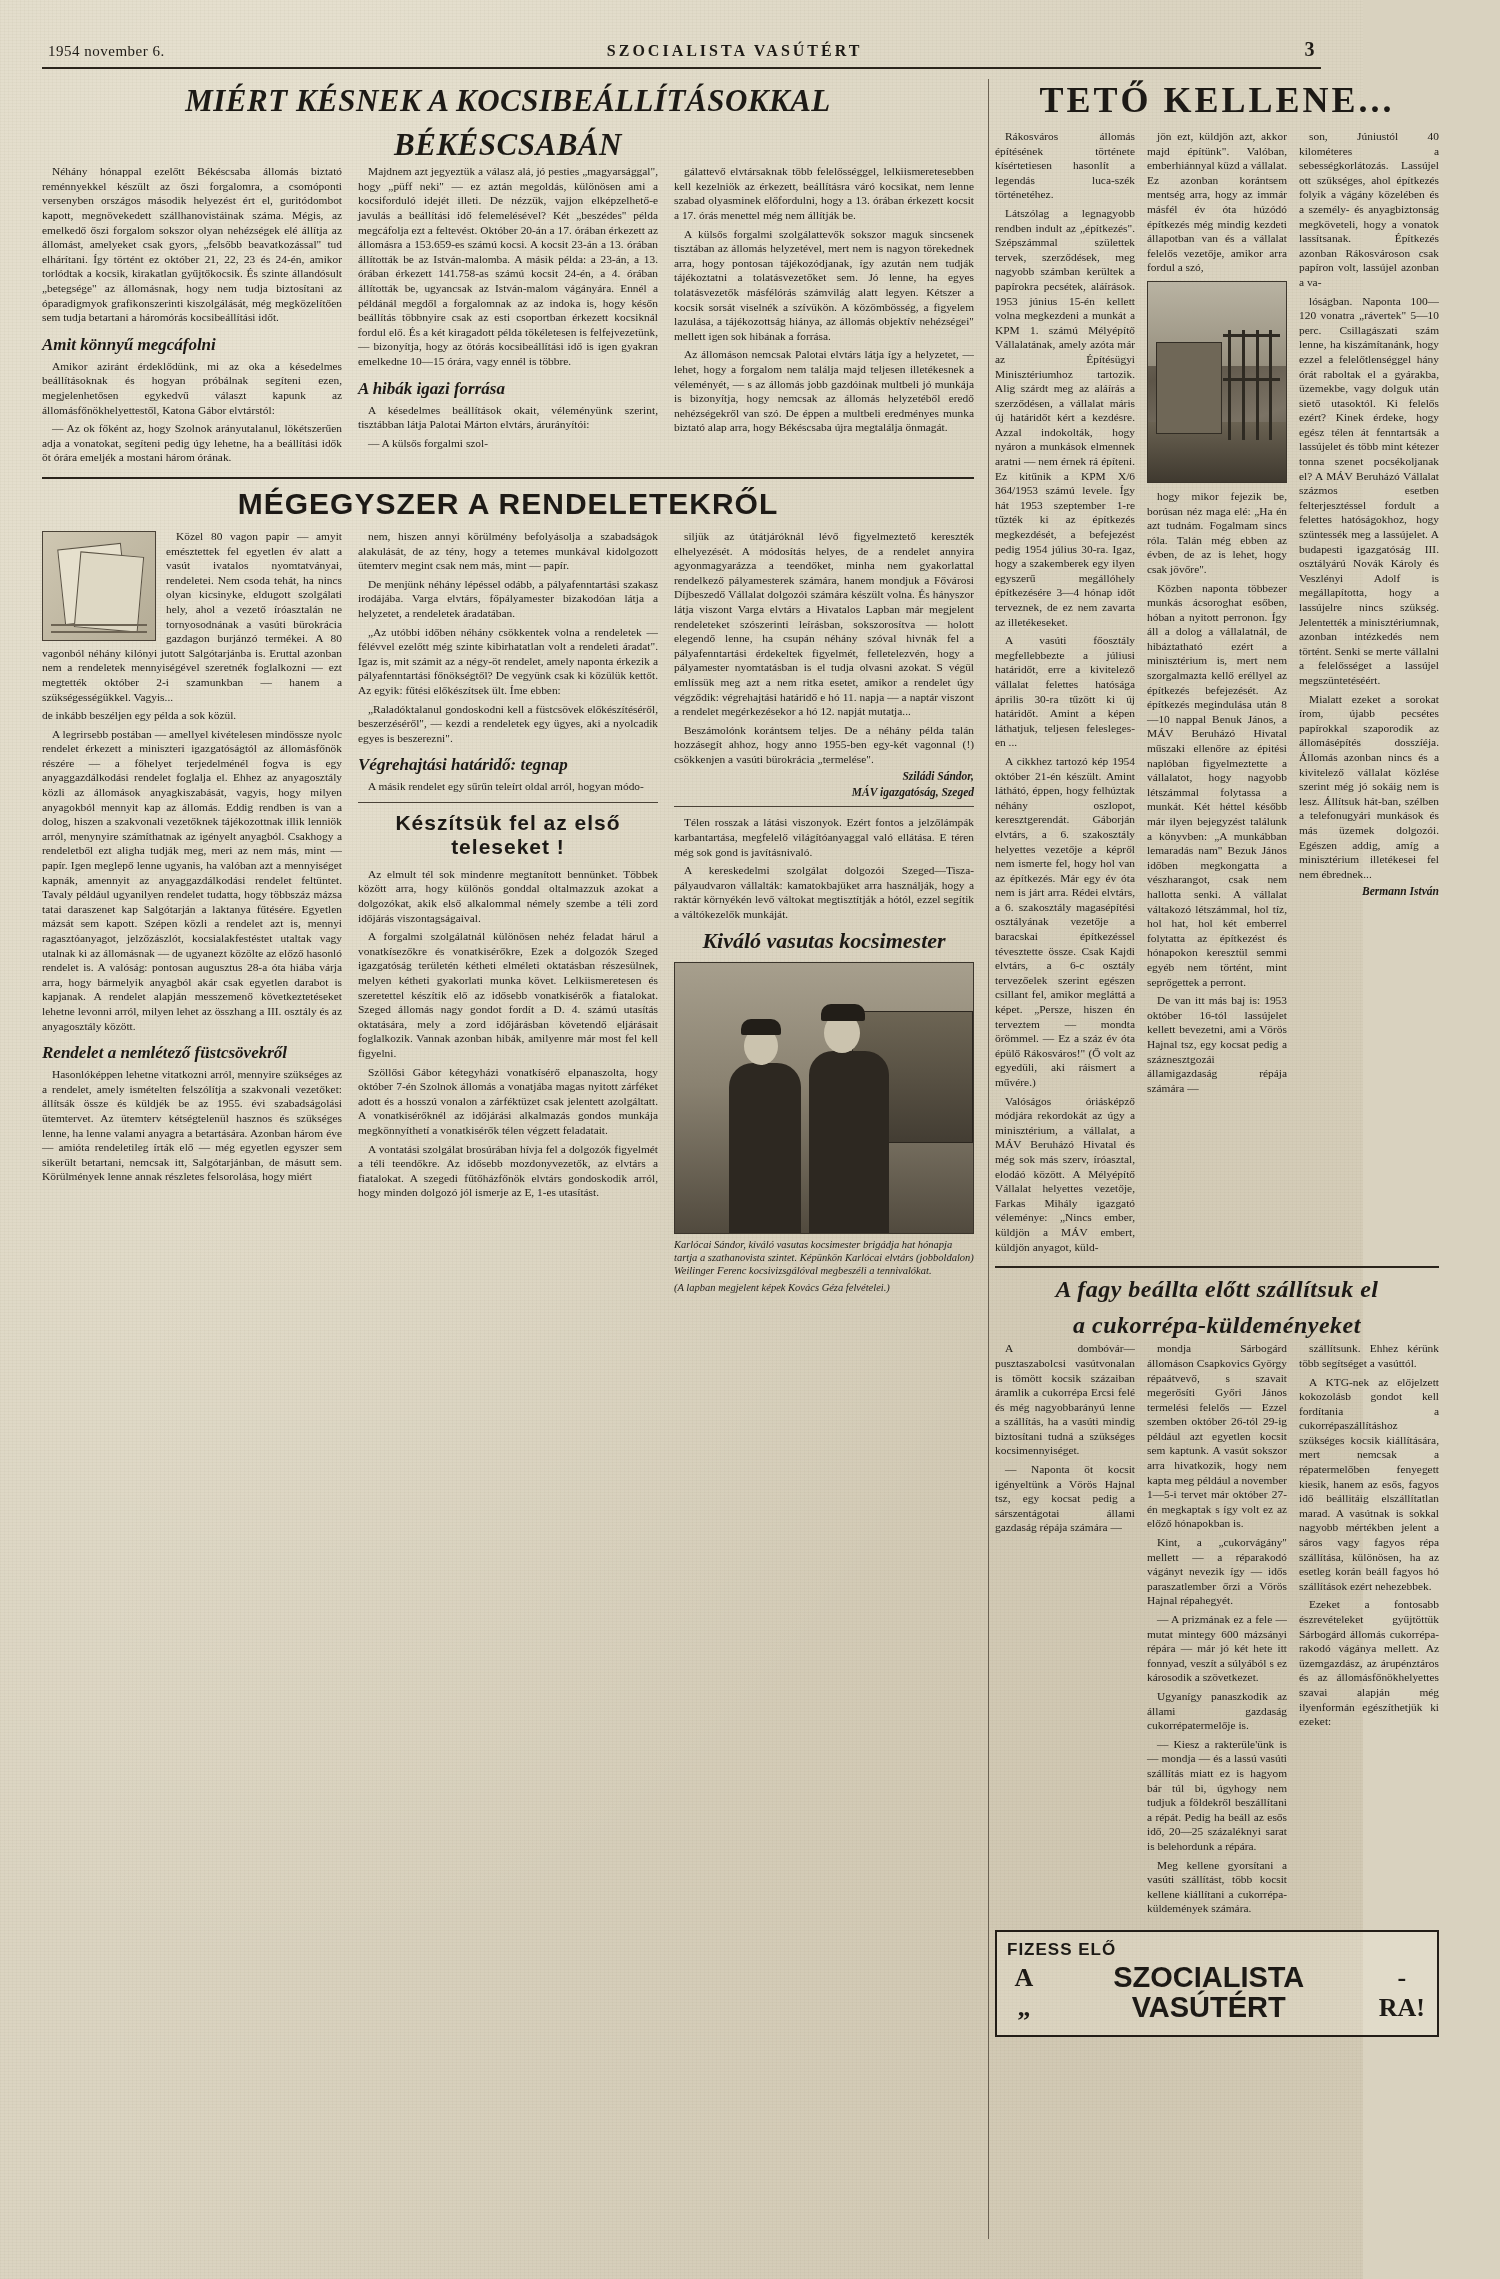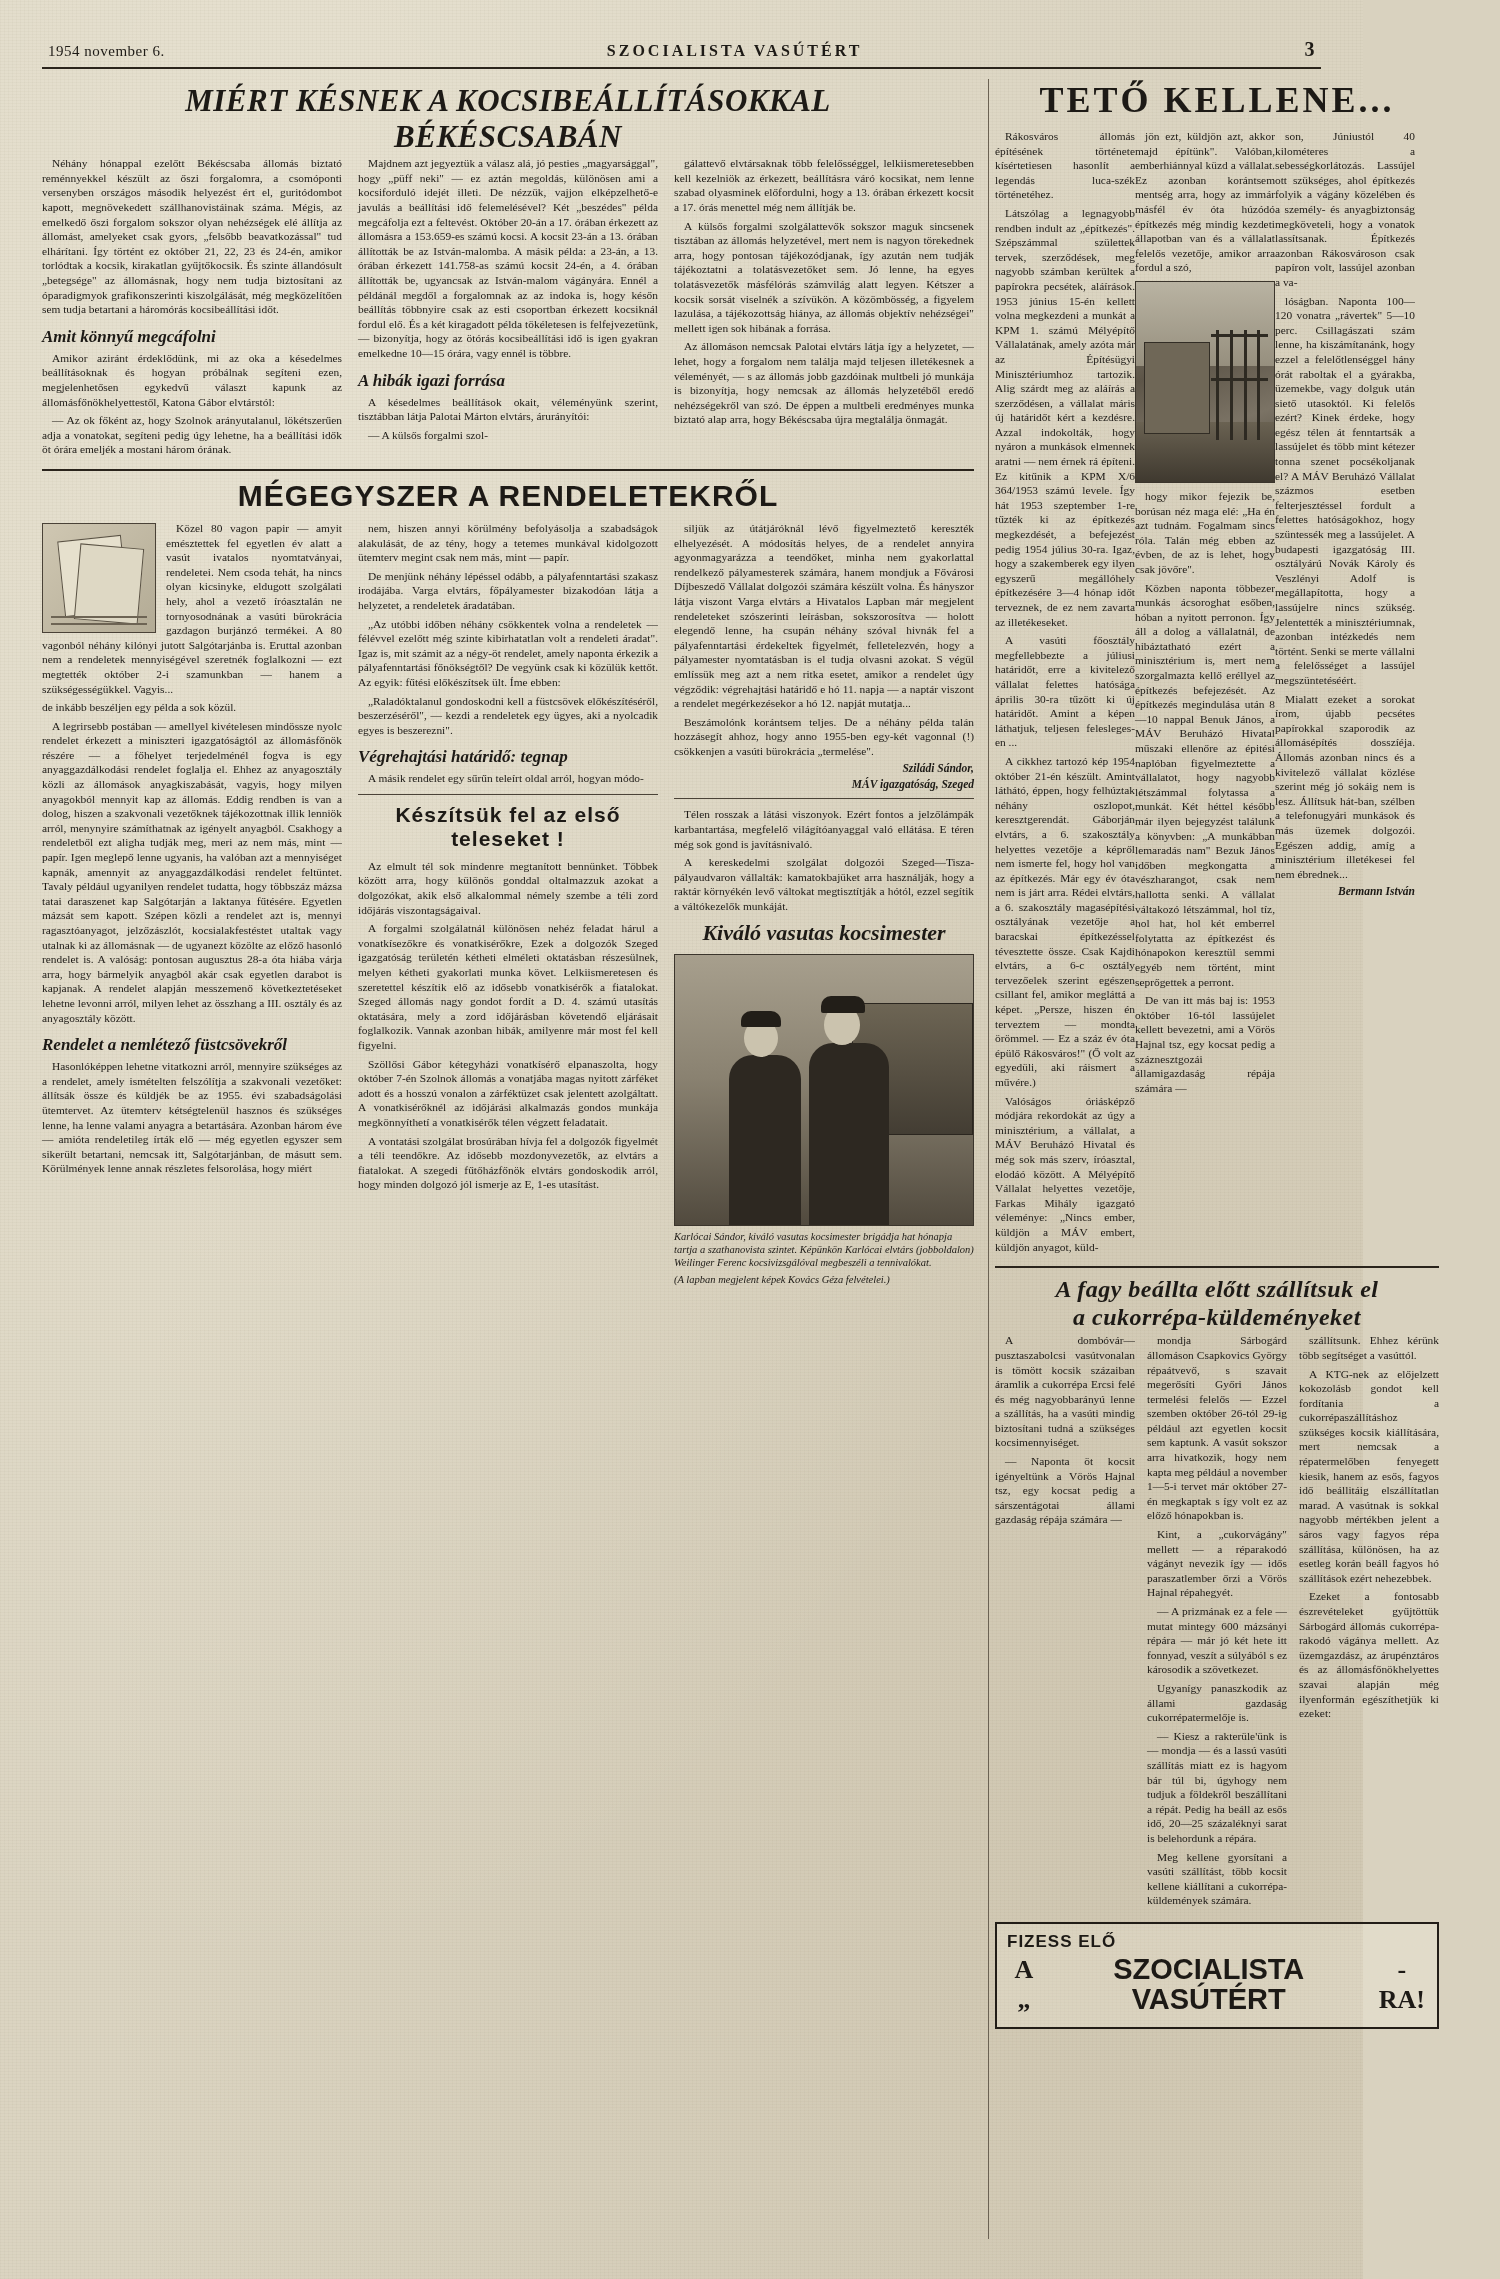--- a/index.html
+++ b/index.html
@@ -51,21 +51,21 @@
 
   h1.headline{
     font-family:"Liberation Serif", serif;
     font-style:italic; font-weight:bold;
     text-align:center;
     font-size:31px;
     letter-spacing:.5px;
     margin:4px 0 2px 0;
     line-height:1.15;
   }
-  h1.headline .l2{ display:block; }
+  h1.headline .l2{ display:block;margin-top:8px; }
   h2.section{
     font-family:"Liberation Sans", sans-serif;
     font-weight:bold;
     font-size:30px;
     letter-spacing:1px;
     text-align:center;
     margin:8px 0 8px 0;
   }
   h2.right-head{
     font-family:"Liberation Serif", serif;
@@ -286,21 +286,21 @@
           <div class="caption">Karlócai Sándor, kiváló vasutas kocsimester brigádja hat hónapja tartja a szathanovista szintet. Képünkön Karlócai  elvtárs (jobboldalon) Weilinger Ferenc kocsivizsgálóval megbeszéli a tennivalókat.</div>
           <div class="caption">(A lapban megjelent képek Kovács Géza felvételei.)</div>
         </div>
       </div>
     </div>
 
     <div class="col right">
 
       <h2 class="right-head">TETŐ KELLENE...</h2>
 
-      <div style="display:flex; gap:0;">
+      <div style="display:flex; gap:12px;">
         <div style="width:140px;">
           <p>Rákosváros állomás építésének története kísértetiesen hasonlít a legendás luca-szék történetéhez.</p>
           <p>Látszólag a legnagyobb rendben indult az „építkezés". Szépszámmal születtek tervek, szerződések, meg nagyobb számban kerültek a papírokra pecsétek, aláírások. 1953 június 15-én kellett volna megkezdeni a munkát a KPM 1. számú Mélyépítő Vállalatának, amely azóta már az Építésügyi Minisztériumhoz tartozik. Alig szárdt meg az aláírás a szerződésen, a vállalat máris új határidőt kért a kezdésre. Azzal indokolták, hogy nyáron a munkások elmennek aratni — nem érnek rá építeni. Ez kitűnik a KPM X/6 364/1953 számú levele. Így hát 1953 szeptember 1-re tűzték ki az építkezés megkezdését, a befejezést pedig 1954 július 30-ra. Igaz, hogy a szakemberek egy ilyen egyszerű megállóhely építkezésére 3—4 hónap időt terveznek, de ez nem zavarta az illetékeseket.</p>
           <p>A vasúti főosztály megfellebbezte a júliusi határidőt, erre a kivitelező vállalat felettes hatósága április 30-ra tűzött ki új határidőt. Amint a képen láthatjuk, teljesen felesleges-en ...</p>
           <p>A cikkhez tartozó kép 1954 október 21-én készült. Amint láthátó, éppen, hogy felhúztak néhány oszlopot, keresztgerendát. Gáborján elvtárs, a 6. szakosztály helyettes vezetője a képről nem ismerte fel, hogy hol van az építkezés. Már egy év óta nem is járt arra. Rédei elvtárs, a 6. szakosztály magasépítési osztályának vezetője a baracskai építkezéssel tévesztette össze. Csak Kajdi elvtárs, a 6-c osztály tervezőelek szerint egészen csillant fel, amikor megláttá a képet. „Persze, hiszen én terveztem — mondta örömmel. — Ez a száz év óta épülő Rákosváros!" (Ő volt az egyedüli, aki ráismert a művére.)</p>
           <p>Valóságos óriásképző módjára rekordokát az úgy a minisztérium, a vállalat, a MÁV Beruházó Hivatal és még sok más szerv, íróasztal, elodáó között. A Mélyépítő Vállalat helyettes vezetője, Farkas Mihály igazgató véleménye: „Nincs ember, küldjön a MÁV embert, küldjön anyagot, küld-</p>
           <p></p>
         </div>
         <div style="width:140px;">
           <p>jön ezt, küldjön azt, akkor majd építünk". Valóban, emberhiánnyal küzd a vállalat. Ez azonban korántsem mentség arra, hogy az immár másfél év óta húzódó építkezés még mindig kezdeti állapotban van és a vállalat felelős vezetője, amikor arra fordul a szó,</p>

